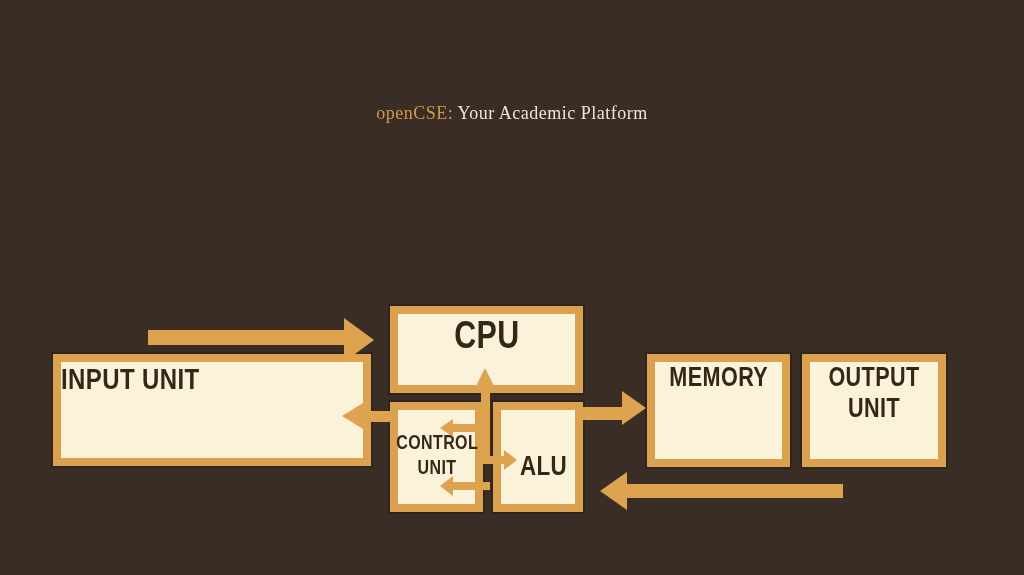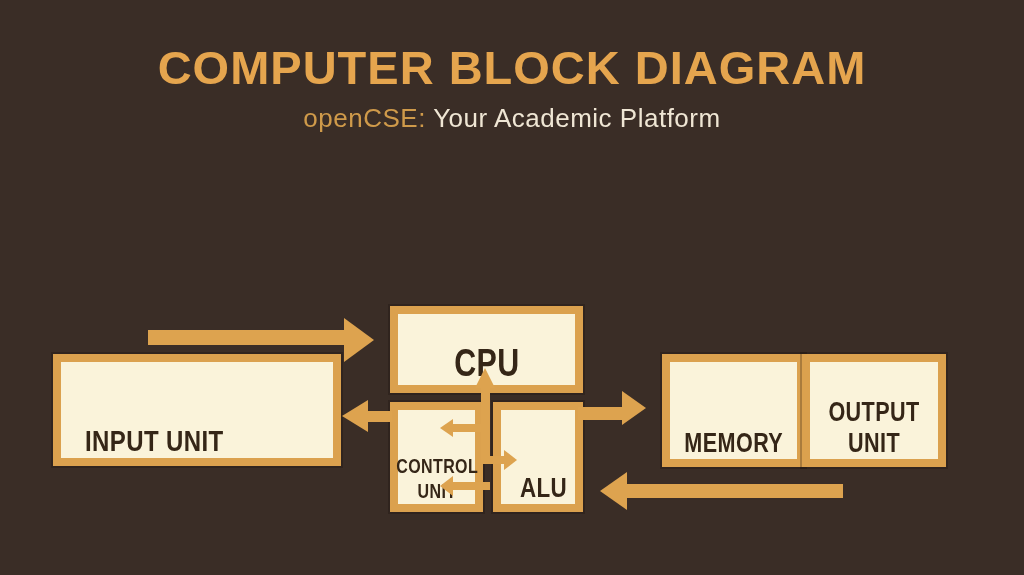--- a/index.html
+++ b/index.html
@@ -30,51 +30,52 @@
     font-size: 47px;
     font-weight: bold;
     letter-spacing: 1px;
     color: var(--title);
   }
   .subtitle {
     position: absolute;
     top: 103px; left: 0;
     width: 100%;
     text-align: center;
-    font-size: 26px;
+    font-size: 18px;
     color: var(--subtitle-text);
     letter-spacing: 0.5px;
+    font-family: Liberation Serif, serif;
   }
   .subtitle .brand { color: var(--subtitle-accent); }
   
   .box {
     position: absolute;
     background: var(--box-fill);
     border: 8px solid var(--box-border);
     color: var(--box-text);
     font-weight: bold;
     display: flex;
-    align-items: flex-end;
+    align-items: flex-start;
     justify-content: center;
     box-shadow: 0 0 0 2px rgba(20,12,8,0.25);
   }
   .cond {
     display: inline-block;
     transform: scaleX(0.8);
     letter-spacing: 0.5px;
     white-space: pre-line;
     text-align: center;
   }
-  #box-input  { left: 53px;  top: 354px; width: 288px; height: 112px; justify-content: flex-start; padding-left: 24px; font-size: 30px; }
+  #box-input  { left: 53px;  top: 354px; width: 318px; height: 112px; justify-content: flex-start; padding-left: 0; font-size: 30px; }
   #box-input .cond { transform-origin: left center; text-align: left; }
   #box-cpu    { left: 390px; top: 306px; width: 193px; height: 87px;  font-size: 38px; }
   #box-cu     { left: 390px; top: 402px; width: 93px;  height: 110px; font-size: 20px; padding-top: 20px; }
   #box-cu .cond { line-height: 1.25; }
   #box-alu    { left: 493px; top: 402px; width: 90px;  height: 110px; font-size: 28px; padding-top: 40px; padding-left: 12px; }
-  #box-mem    { left: 662px; top: 354px; width: 143px; height: 113px; font-size: 27px; }
+  #box-mem    { left: 647px; top: 354px; width: 143px; height: 113px; font-size: 27px; }
   #box-out    { left: 802px; top: 354px; width: 144px; height: 113px; font-size: 27px; }
   
   .shaft { position: absolute; background: var(--accent); }
   .head  { position: absolute; width: 0; height: 0; }
   .head-right { border-top: 22px solid transparent; border-bottom: 22px solid transparent; border-left: 30px solid var(--accent); }
   .head-left  { border-top: 16px solid transparent; border-bottom: 16px solid transparent; border-right: 26px solid var(--accent); }
   .head-up    { border-left: 10px solid transparent; border-right: 10px solid transparent; border-bottom: 20px solid var(--accent); }
   
   #a1-shaft { left: 148px; top: 330px; width: 196px; height: 15px; }
   #a1-head  { left: 344px; top: 318px; }
@@ -98,21 +99,20 @@
   #a7-head  { left: 504px; top: 450px; border-top-width: 10px; border-bottom-width: 10px; border-left-width: 13px; }
   
   #a8-shaft { left: 452px; top: 482px; width: 38px; height: 8px; }
   #a8-head  { left: 440px; top: 476px; border-top-width: 10px; border-bottom-width: 10px; border-right-width: 13px; }
 </style>
 </head>
 <body>
 
 <div class="stage">
 
-  <div class="title">COMPUTER BLOCK DIAGRAM</div>
 
   <div class="subtitle"><span class="brand">openCSE:</span><span> Your Academic Platform</span></div>
 
   <div class="box" id="box-input">
     <span class="cond">INPUT UNIT</span>
   </div>
   <div class="box" id="box-cpu">
     <span class="cond">CPU</span>
   </div>
   <div class="box" id="box-cu">

